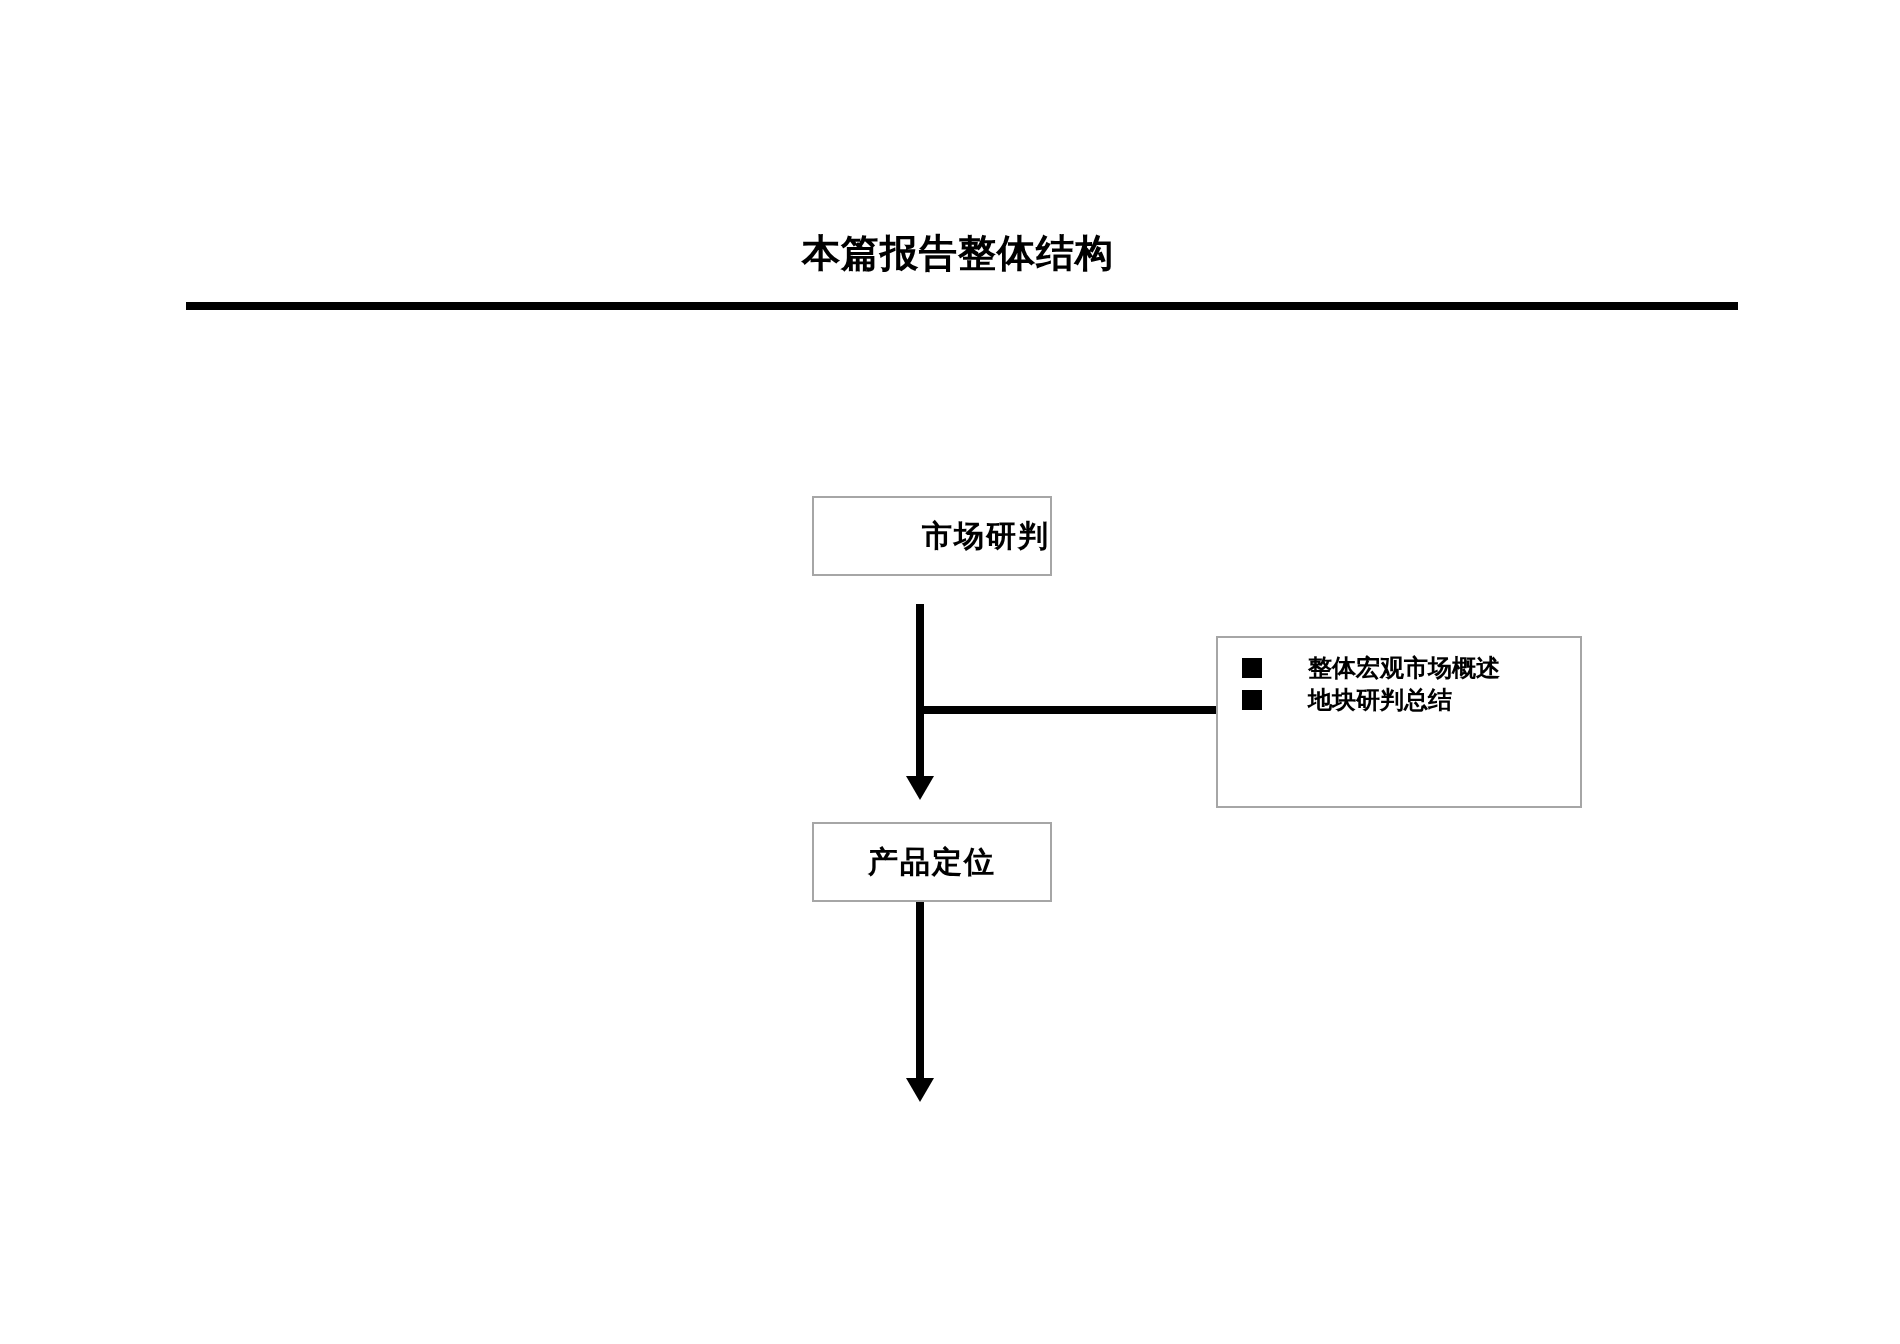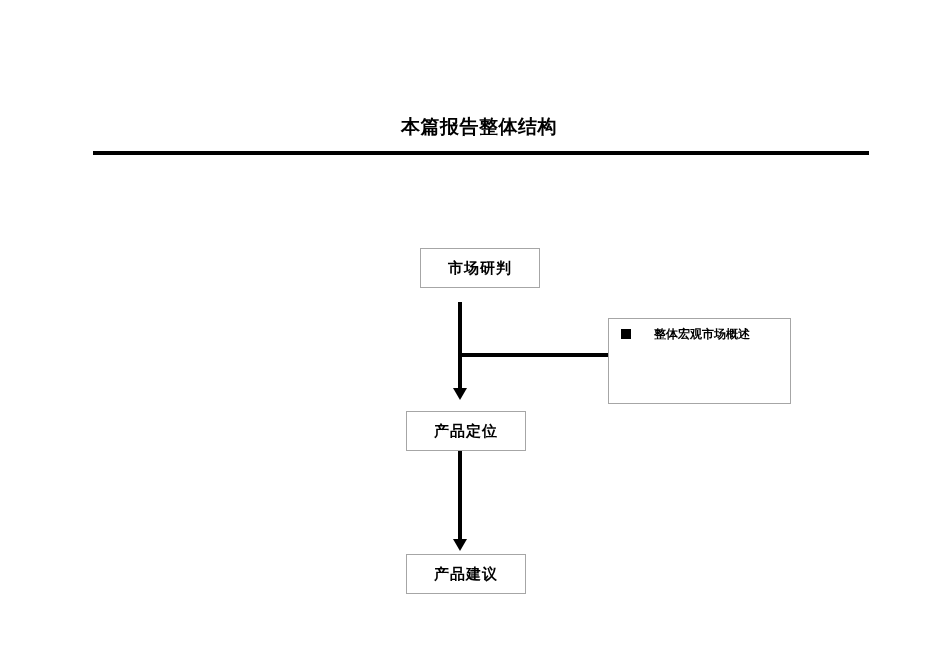--- a/index.html
+++ b/index.html
@@ -41,21 +41,21 @@
     height: 38px;
     border: 1px solid #a6a6a6;
     background: #ffffff;
     display: flex;
     align-items: center;
     justify-content: center;
     font-size: 15px;
     font-weight: bold;
     letter-spacing: 1px;
   }
-  .node-1 { left: 420px; top: 248px; }
+  .node-1 { left: 406px; top: 248px; justify-content: flex-end; }
   .node-2 { left: 406px; top: 411px; }
   .node-3 { left: 406px; top: 554px; }
 
   .vline {
     position: absolute;
     width: 4px;
     background: #000;
   }
   .vline-1 { left: 458px; top: 302px; height: 87px; }
   .vline-2 { left: 458px; top: 451px; height: 88px; }
@@ -125,26 +125,27 @@
   <div class="vline vline-1"></div>
   <div class="arrowhead arrowhead-1"></div>
 
   <div class="hline-branch"></div>
 
   <div class="callout-box">
     <div class="callout-row">
       <span class="bullet-sq"></span>
       <span class="callout-text">整体宏观市场概述</span>
     </div>
+    <div class="callout-row">
+      <span class="bullet-sq"></span>
+      <span class="callout-text">地块研判总结</span>
+    </div>
   </div>
 
   <div class="node-box node-2">
     <span>产品定位</span>
   </div>
 
   <div class="vline vline-2"></div>
   <div class="arrowhead arrowhead-2"></div>
 
-  <div class="node-box node-3">
-    <span>产品建议</span>
-  </div>
 
 </div>
 
 </body></html>

